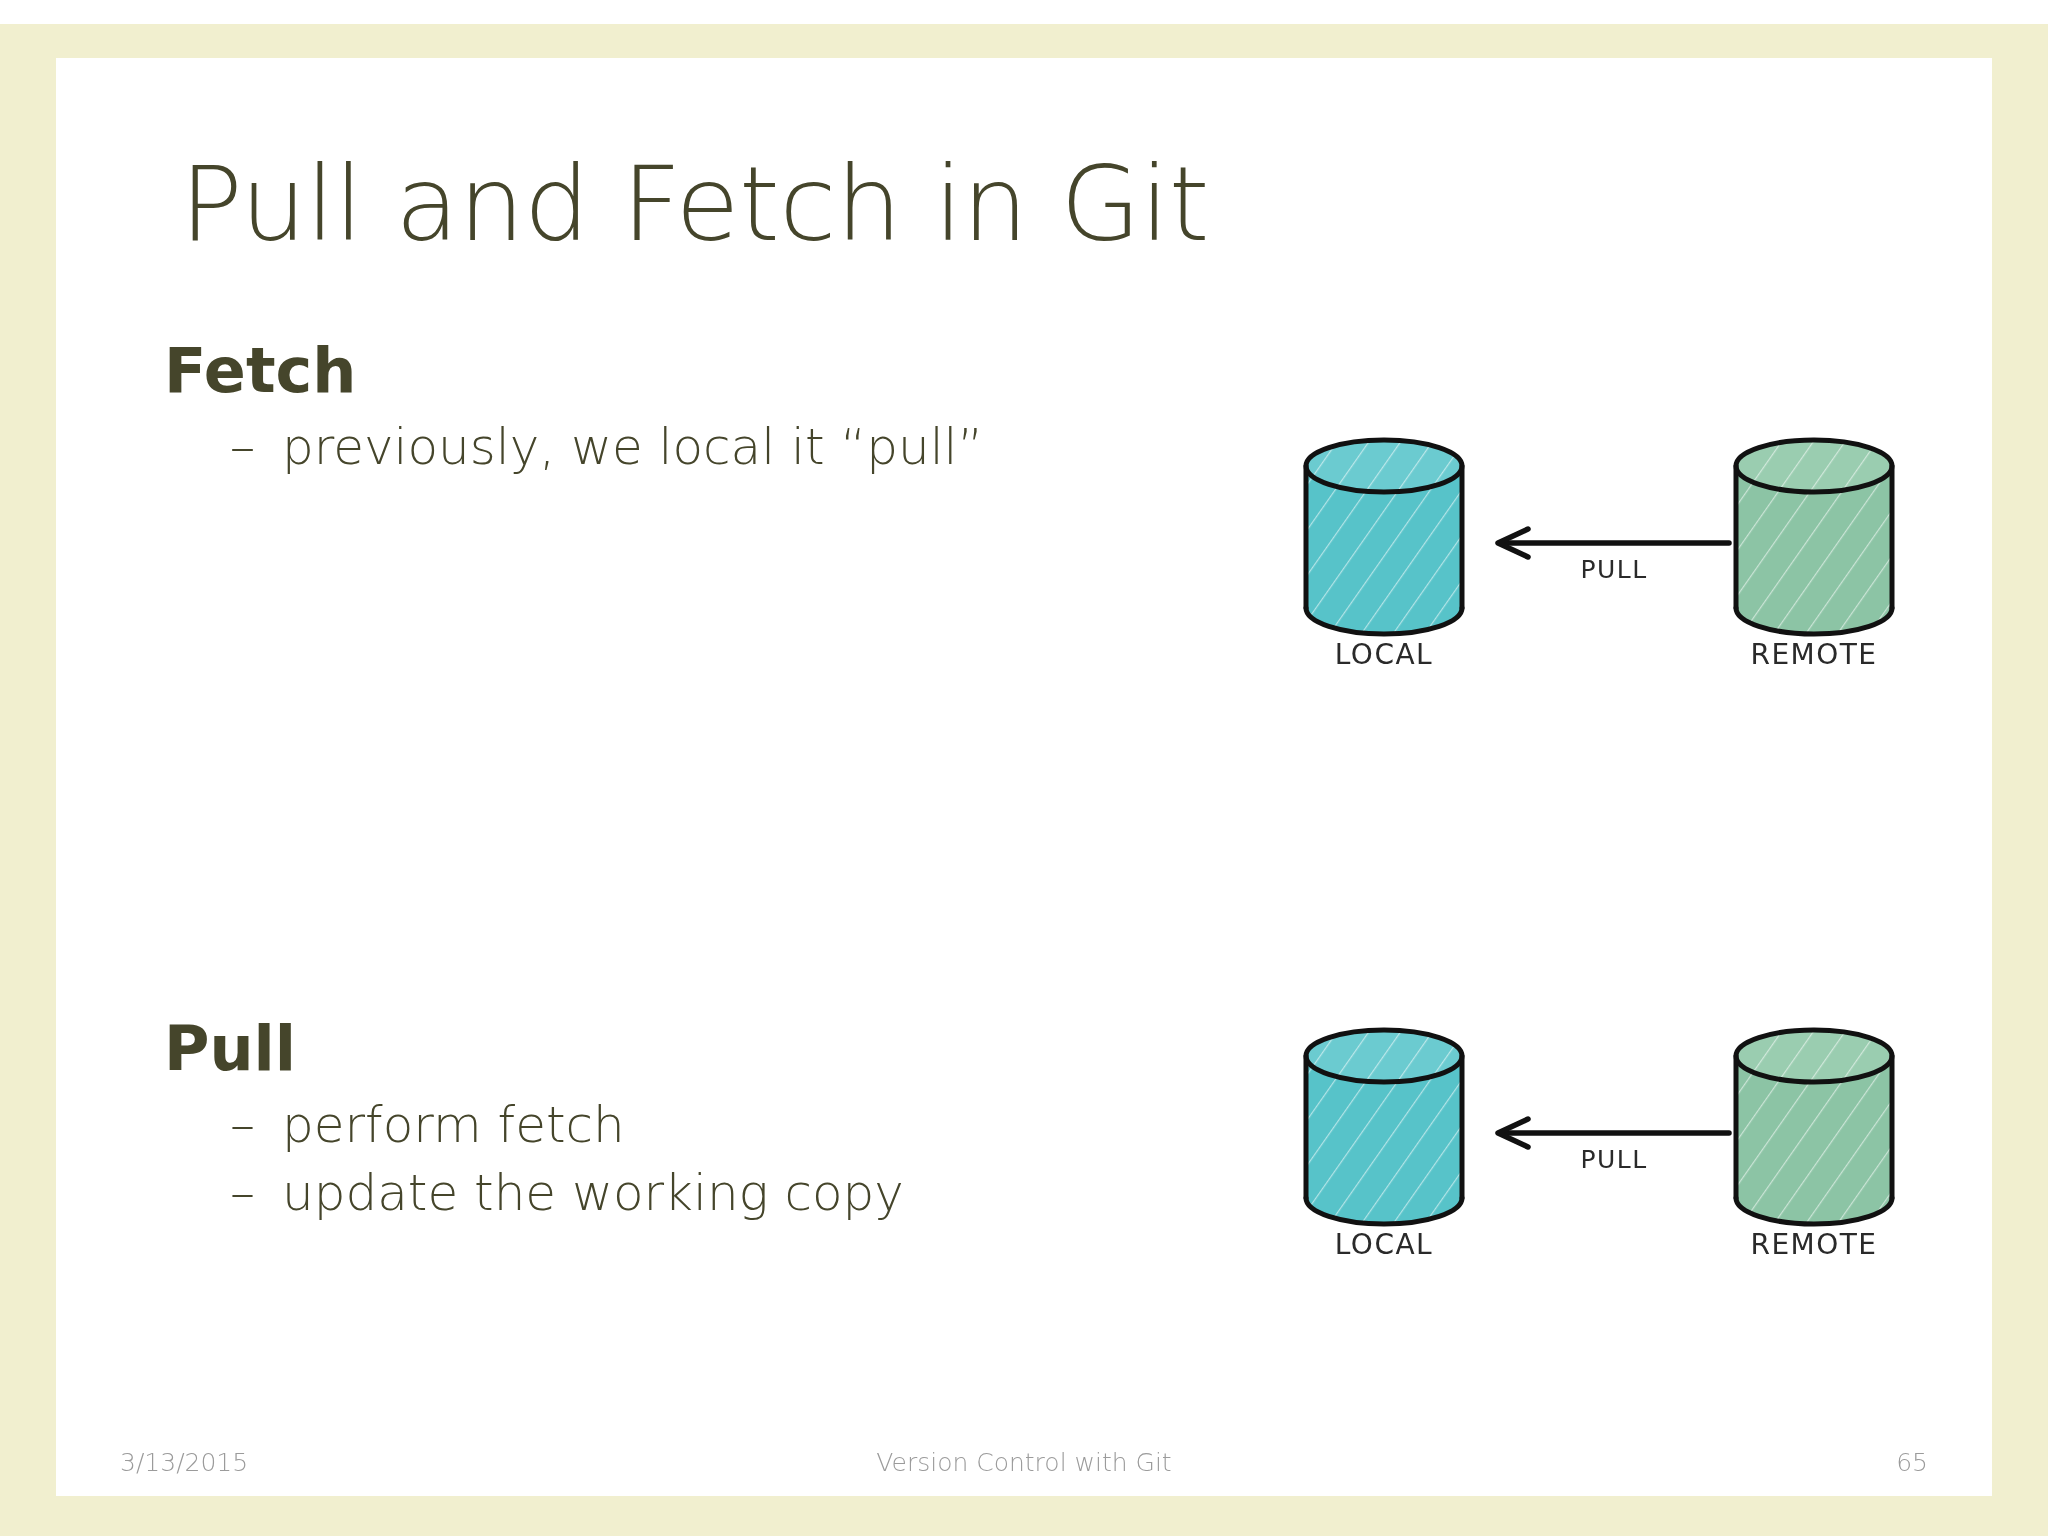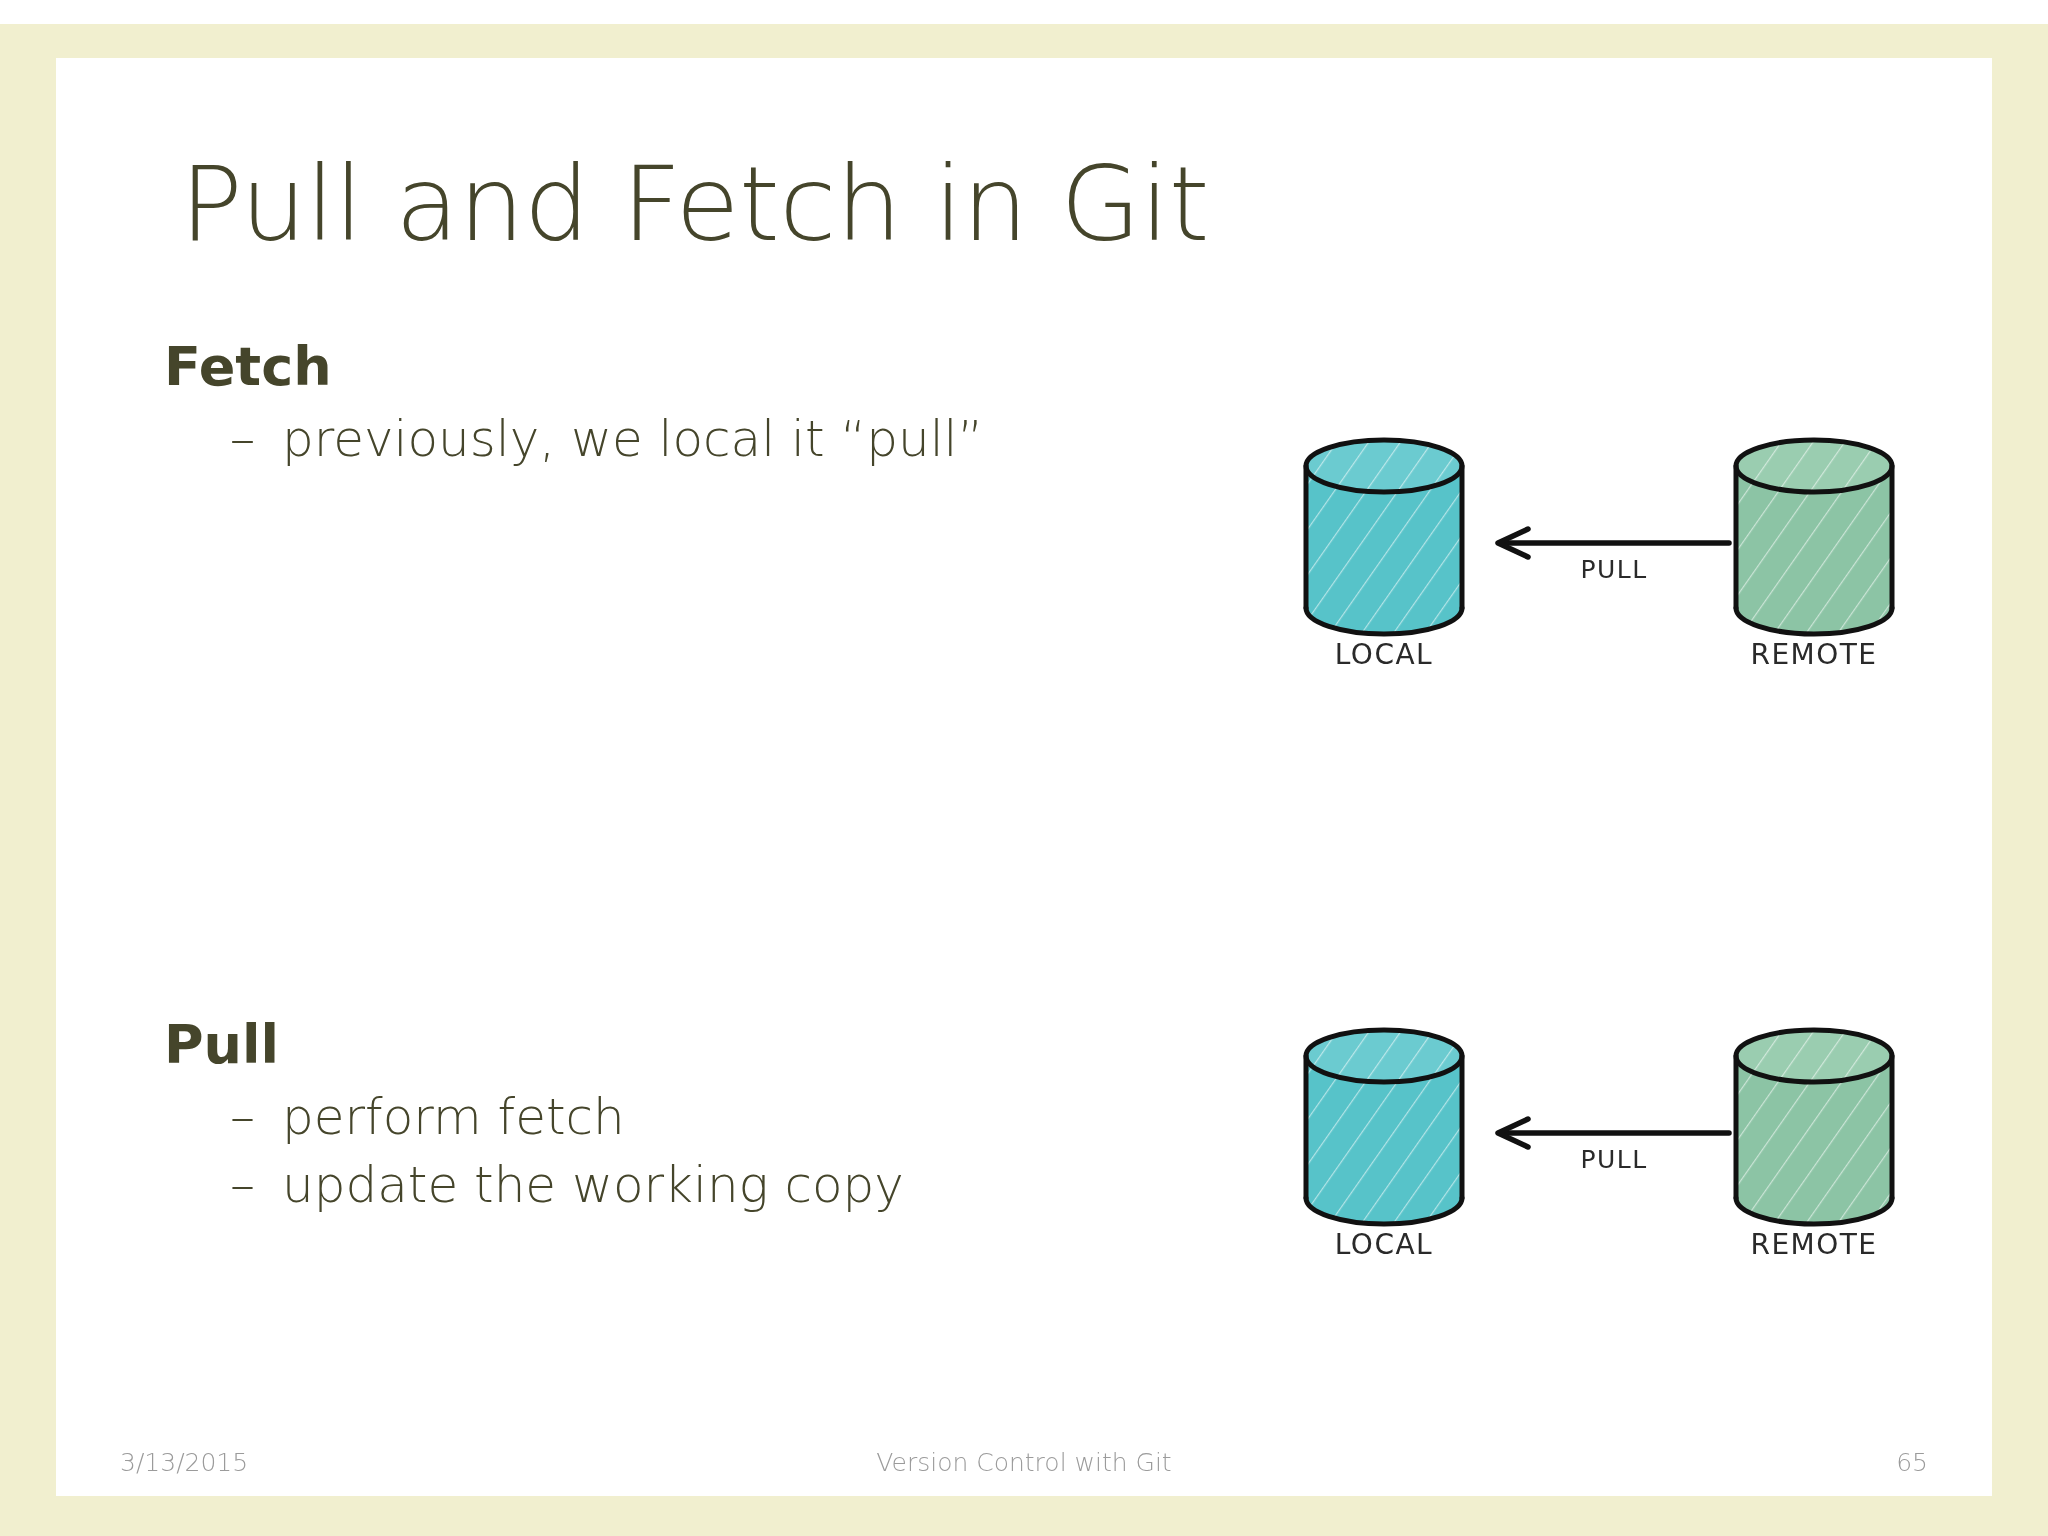--- a/index.html
+++ b/index.html
@@ -52,21 +52,21 @@
   
   #body-column {
     position: absolute;
     left: 104px;
     top: 282px;
     width: 1060px;
   }
 
   .section-heading {
     font-family: "DejaVu Sans", sans-serif;
-    font-size: 54px;
+    font-size: 62px;
     font-weight: bold;
     color: #45452B;
     line-height: 1.0;
     margin: 0 0 14px 0;
     padding-left: 4px;
   }
 
   .bullet-list {
     list-style: none;
     margin: 0;

